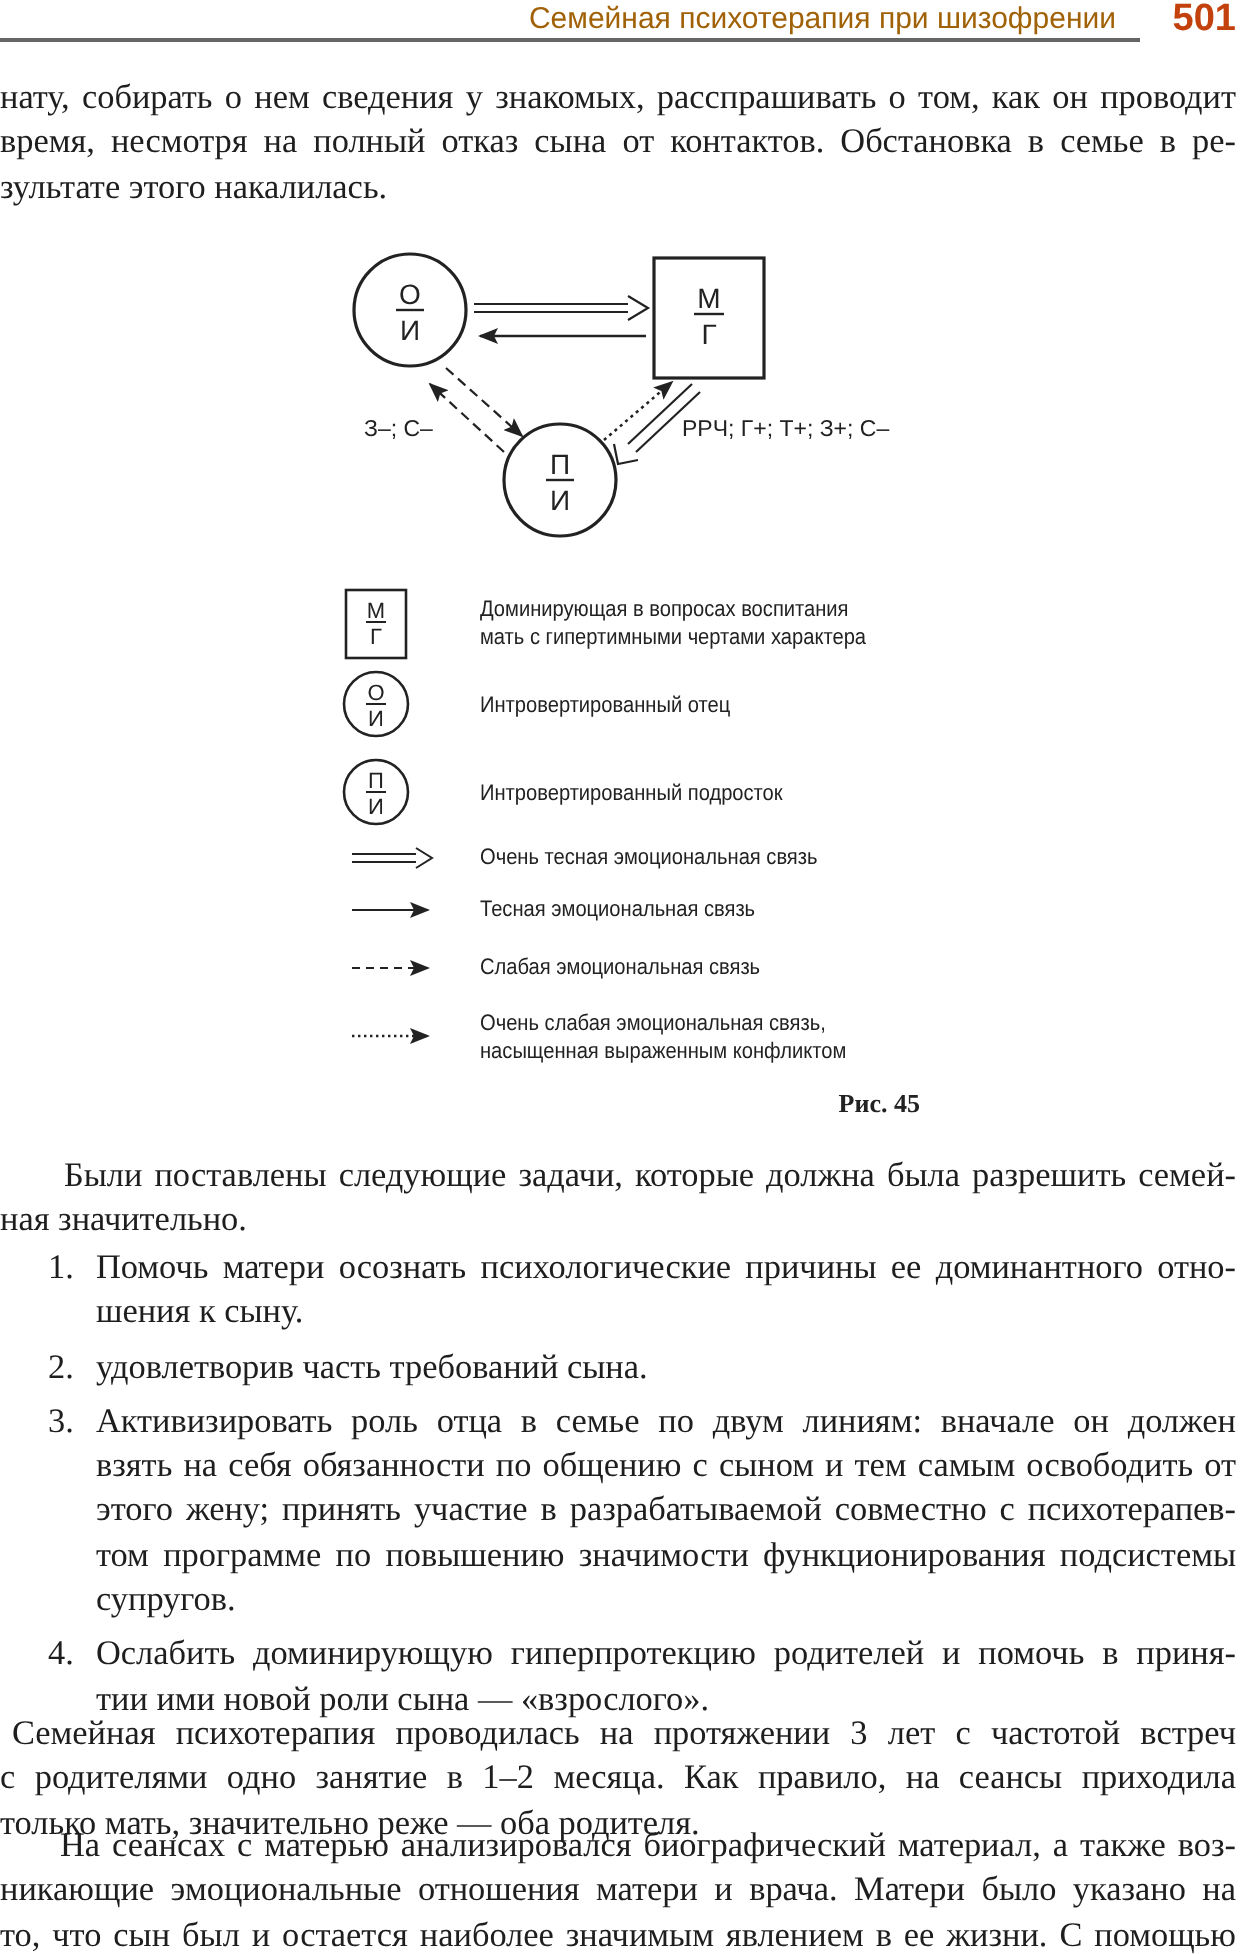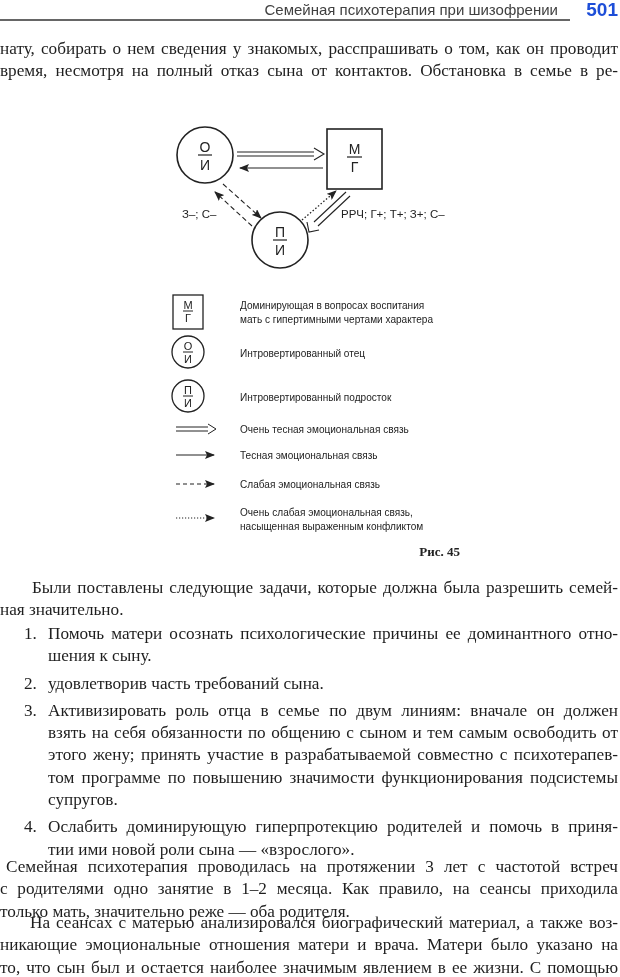--- a/index.html
+++ b/index.html
@@ -2,26 +2,26 @@
 <html><head>
 <meta charset="utf-8">
 <style>
   html, body { margin: 0; padding: 0; background: #ffffff; }
   body { width: 620px; height: 977px; position: relative; overflow: hidden; color: #1a1a1a; }
   .running-head {
     position: absolute; top: 0; left: 0; width: 620px; height: 24px;
   }
   .running-head .title {
     position: absolute; right: 62px; top: 1px;
-    font-family: "Liberation Sans", sans-serif; font-size: 15px; color: #404040;
+    font-family: "Liberation Sans", sans-serif; font-size: 15px; color: #a16207;
     white-space: nowrap;
   }
   .running-head .page-num {
     position: absolute; right: 2px; top: -1px;
-    font-family: "Liberation Sans", sans-serif; font-size: 19px; font-weight: bold; color: #1d4ed8;
+    font-family: "Liberation Sans", sans-serif; font-size: 19px; font-weight: bold; color: #c2410c;
   }
   .running-head .rule {
     position: absolute; left: 0; top: 19px; width: 570px; height: 2px; background: #666;
   }
   .text {
     font-family: "Liberation Serif", serif; font-size: 17.2px; line-height: 22.3px;
     color: #1e1e1e; text-align: justify;
   }
   .block { position: absolute; left: 0; width: 618px; }
   .line { display: block; white-space: nowrap; text-align-last: justify; text-align: justify; }
@@ -50,20 +50,21 @@
 
 <div class="running-head">
   <span class="title">Семейная психотерапия при шизофрении</span>
   <span class="page-num">501</span>
   <div class="rule"></div>
 </div>
 
 <div class="block text para1">
   <span class="line">нату, собирать о нем сведения у знакомых, расспрашивать о том, как он проводит</span>
   <span class="line">время, несмотря на полный отказ сына от контактов. Обстановка в семье в ре-</span>
+  <span class="line last">зультате этого накалилась.</span>
 </div>
 
 <div class="figure">
   <svg width="300" height="420" viewBox="0 0 300 420">
     <defs>
       <marker id="solidHead" markerWidth="10" markerHeight="8" refX="9" refY="4" orient="auto" markerUnits="userSpaceOnUse">
         <path d="M0,0 L10,4 L0,8 L2,4 Z" fill="#222"></path>
       </marker>
     </defs>
 

